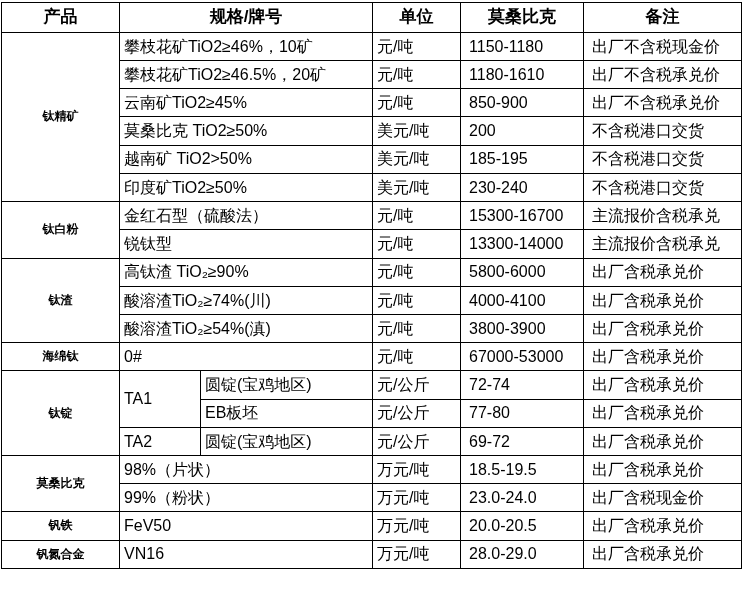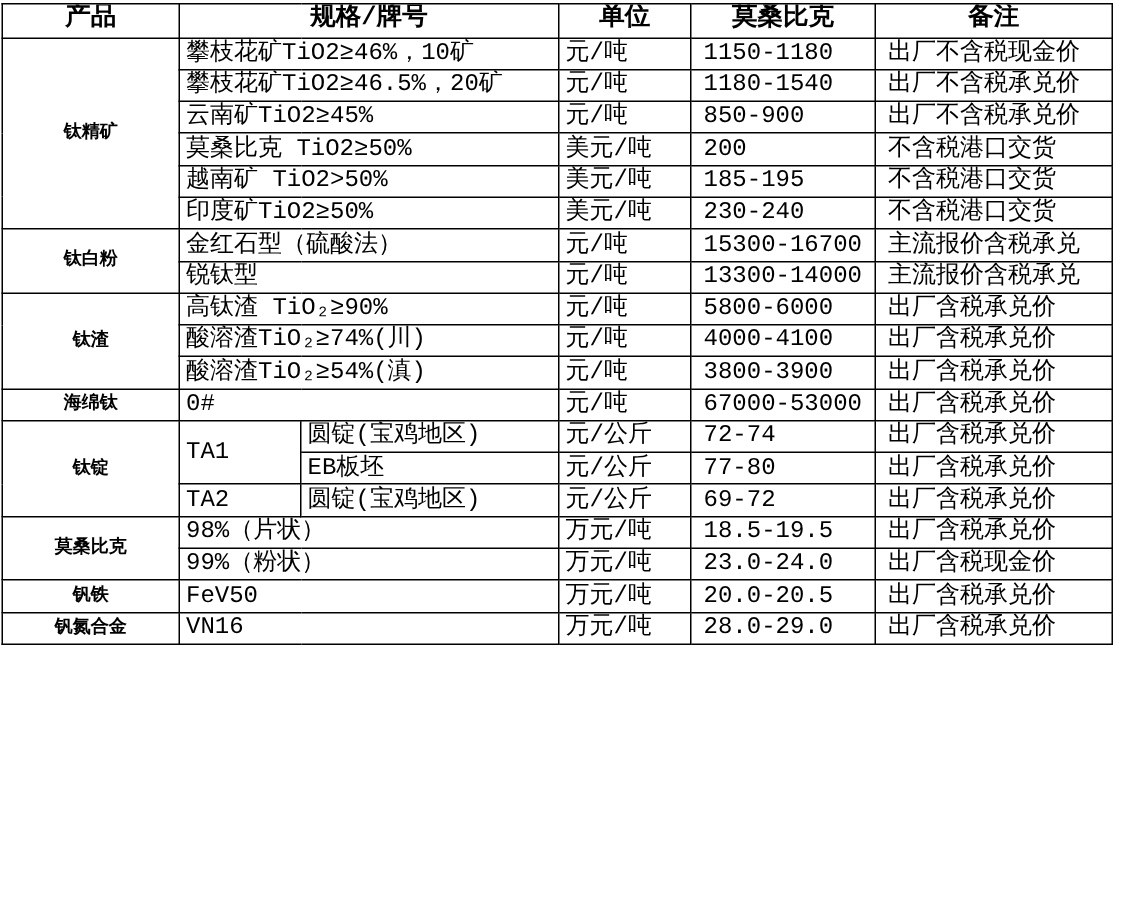--- a/index.html
+++ b/index.html
@@ -13,24 +13,24 @@
     position: relative;
     width: 748px;
     height: 601px;
     background: #ffffff;
   }
   table.price-table {
     position: absolute;
     left: 1px;
     top: 2px;
     width: 740px;
-    height: 428px;
+    height: 567px;
     border-collapse: collapse;
     table-layout: fixed;
-    font-family: Liberation Mono, monospace;
+    font-family: Liberation Sans, sans-serif;
     font-size: 16px;
     color: #000000;
   }
   .price-table th,
   .price-table td {
     border: 1px solid #000000;
     vertical-align: middle;
     overflow: hidden;
     white-space: nowrap;
     padding: 0 4px;
@@ -86,21 +86,21 @@
     <tr>
       <td class="prod" rowspan="6">钛精矿</td>
       <td class="spec" colspan="2">攀枝花矿TiO2≥46%，10矿</td>
       <td class="unit">元/吨</td>
       <td class="price">1150-1180</td>
       <td class="note">出厂不含税现金价</td>
     </tr>
     <tr>
       <td class="spec" colspan="2">攀枝花矿TiO2≥46.5%，20矿</td>
       <td class="unit">元/吨</td>
-      <td class="price">1180-1540</td>
+      <td class="price">1180-1610</td>
       <td class="note">出厂不含税承兑价</td>
     </tr>
     <tr>
       <td class="spec" colspan="2">云南矿TiO2≥45%</td>
       <td class="unit">元/吨</td>
       <td class="price">850-900</td>
       <td class="note">出厂不含税承兑价</td>
     </tr>
     <tr>
       <td class="spec" colspan="2">莫桑比克 TiO2≥50%</td>

